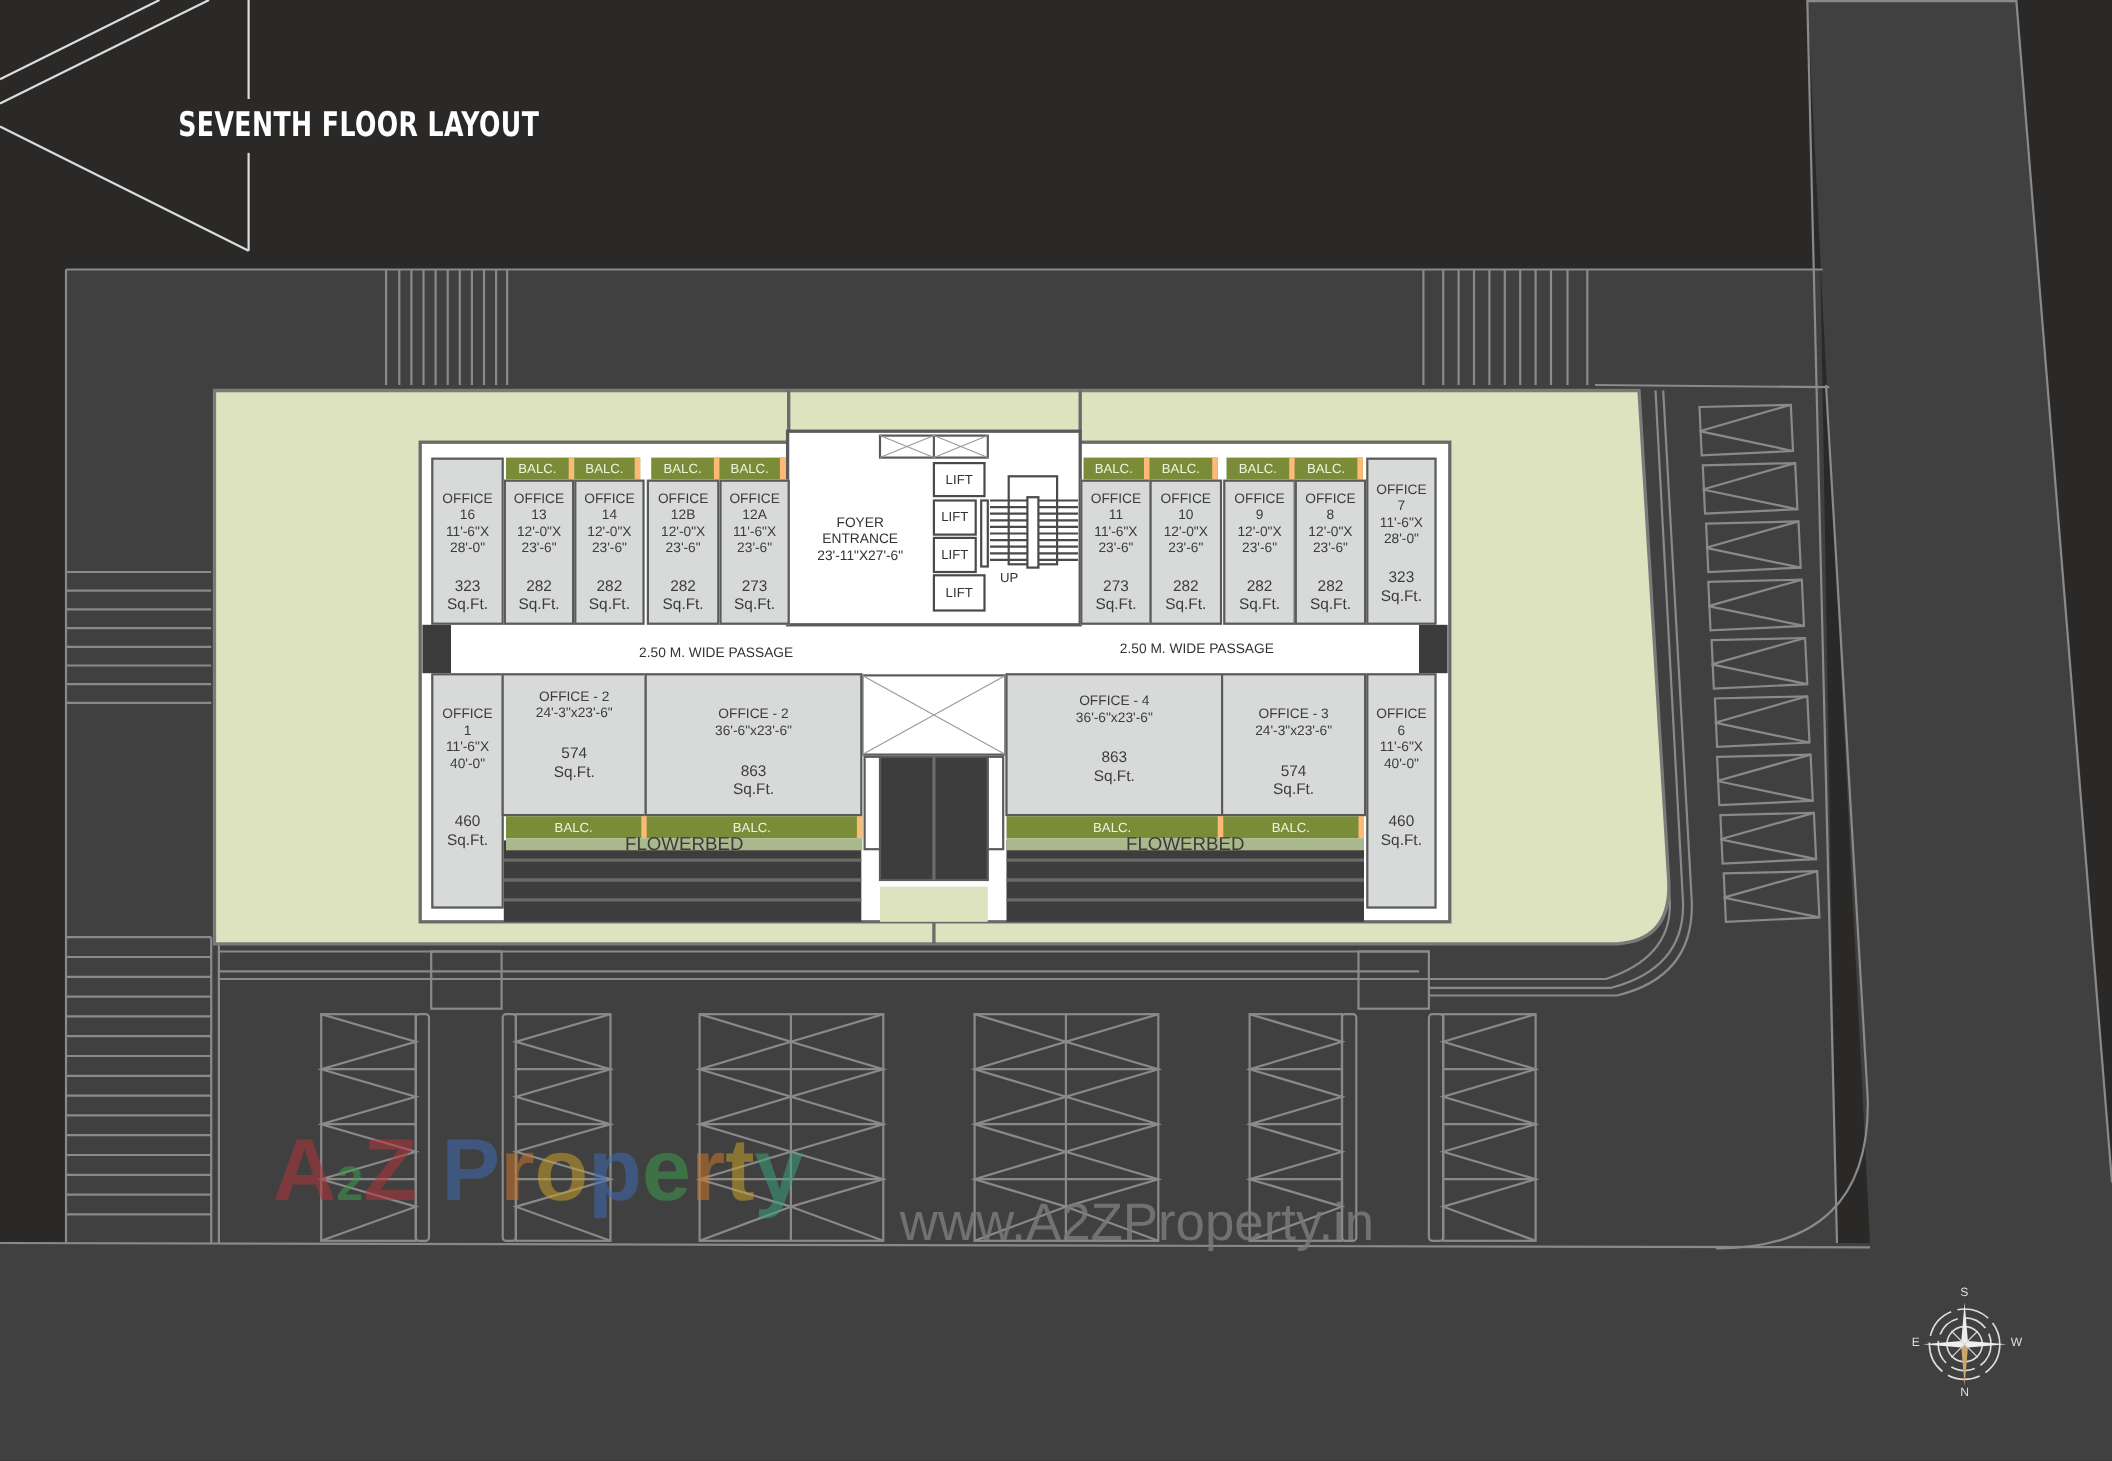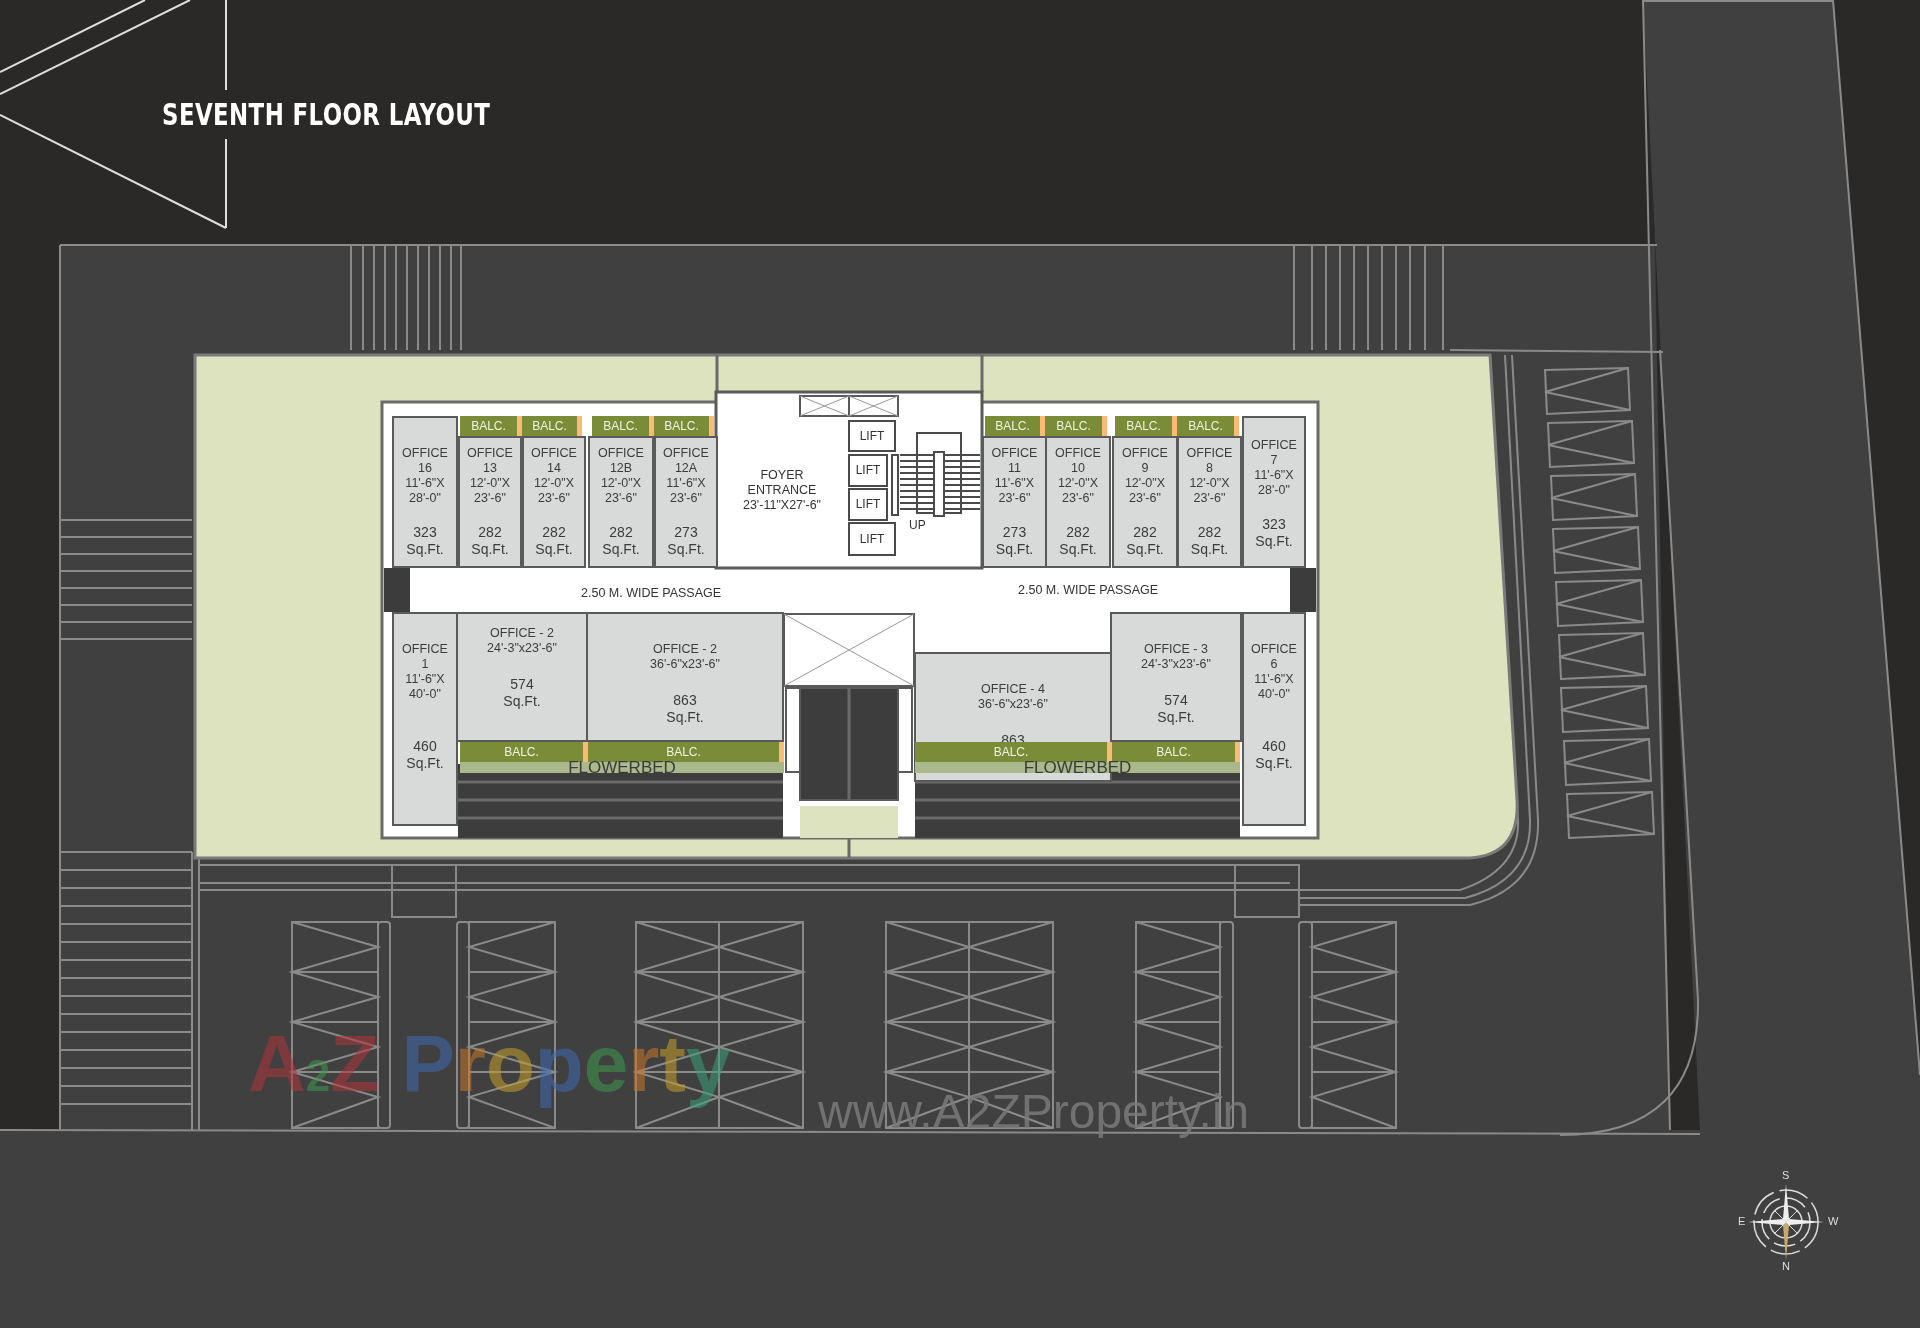--- a/index.html
+++ b/index.html
@@ -341,21 +341,21 @@
     <span class="lbl">24'-3"x23'-6"</span>
     <span class="area" style="margin-top:20px">574</span>
     <span class="area" style="margin-top:0">Sq.Ft.</span>
 </div>
 <div class="room" style="left:586px;top:612px;width:198px;height:130px;padding-top:28px;">
   <span class="lbl">OFFICE - 2</span>
     <span class="lbl">36'-6"x23'-6"</span>
     <span class="area" style="margin-top:20px">863</span>
     <span class="area" style="margin-top:0">Sq.Ft.</span>
 </div>
-<div class="room" style="left:914px;top:612px;width:198px;height:130px;padding-top:28px;margin-top:40px;">
+<div class="room" style="left:914px;top:612px;width:198px;height:130px;padding-top:16px;">
   <span class="lbl">OFFICE - 4</span>
     <span class="lbl">36'-6"x23'-6"</span>
     <span class="area" style="margin-top:20px">863</span>
     <span class="area" style="margin-top:0">Sq.Ft.</span>
 </div>
 <div class="room" style="left:1110px;top:612px;width:132px;height:130px;padding-top:28px;">
   <span class="lbl">OFFICE - 3</span>
     <span class="lbl">24'-3"x23'-6"</span>
     <span class="area" style="margin-top:20px">574</span>
     <span class="area" style="margin-top:0">Sq.Ft.</span>

